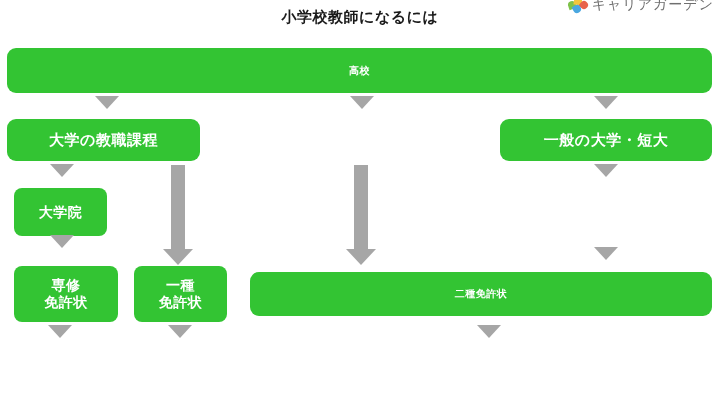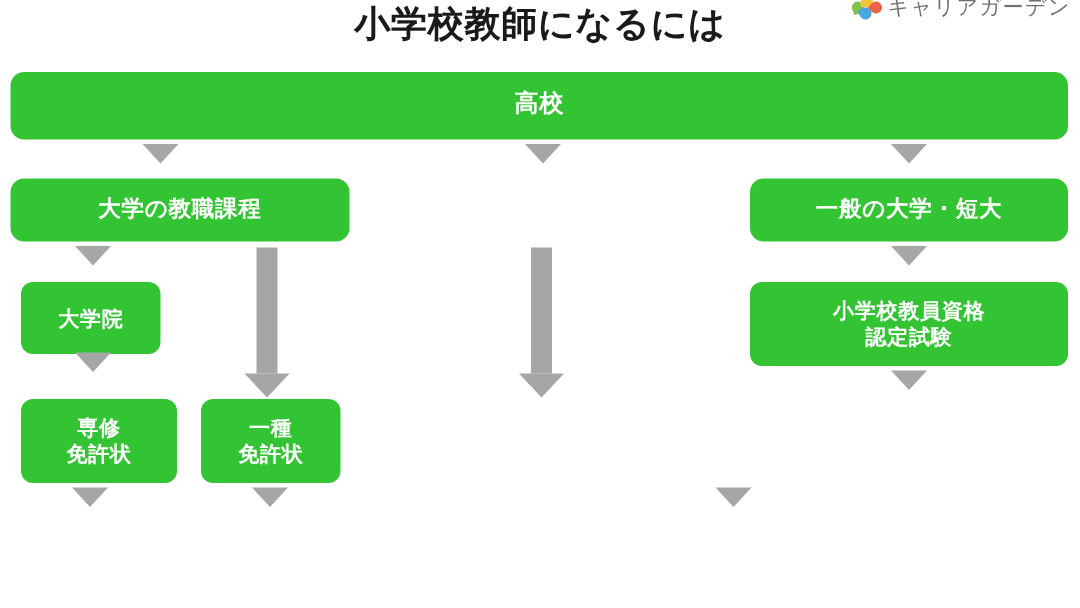--- a/index.html
+++ b/index.html
@@ -19,21 +19,21 @@
     background: #ffffff;
   }
 
   
   .page-title {
     position: absolute;
     left: 0;
     top: 2px;
     width: 720px;
     text-align: center;
-    font-size: 24px;
+    font-size: 15px;
     font-weight: bold;
     color: #1a1a1a;
     letter-spacing: 0.5px;
     line-height: 30px;
   }
 
   .brand-logo {
     position: absolute;
     right: 6px;
     top: -6px;
@@ -77,21 +77,21 @@
     align-items: center;
     justify-content: center;
     text-align: center;
     font-size: 15px;
     font-weight: bold;
     line-height: 1.18;
     letter-spacing: 0.5px;
     white-space: pre-line;
     padding: 0 4px;
   }
-  .node.wide   { font-size: 16px; }
+  .node.wide   { font-size: 10px; }
   .node.small  { font-size: 14px; border-radius: 8px; }
 
   
   .arrow-tri {
     position: absolute;
     width: 0;
     height: 0;
     border-left: 12px solid transparent;
     border-right: 12px solid transparent;
     border-top: 13px solid #a6a6a6;
@@ -133,48 +133,47 @@
     </span>
     <span class="brand-text">キャリアガーデン</span>
   </div>
 
   <div class="node wide" style="left:7px; top:48px; width:705px; height:45px;">高校</div>
 
   <div class="arrow-tri" style="left:95px;  top:96px;"></div>
   <div class="arrow-tri" style="left:350px; top:96px;"></div>
   <div class="arrow-tri" style="left:594px; top:96px;"></div>
 
-  <div class="node" style="left:7px;   top:119px; width:226px; height:42px;">大学の教職課程</div>
+  <div class="node" style="left:7px;   top:119px; width:193px; height:42px;">大学の教職課程</div>
   <div class="node" style="left:500px; top:119px; width:212px; height:42px;text-align:right;">一般の大学・短大</div>
 
   <div class="arrow-tri" style="left:50px;  top:164px;"></div>
 
   <div class="arrow-long" style="left:163px; top:165px; height:100px;">
     <span class="shaft" style="height:84px;"></span>
     <span class="head" style="top:84px;"></span>
   </div>
 
   <div class="arrow-long" style="left:346px; top:165px; height:100px;">
     <span class="shaft" style="height:84px;"></span>
     <span class="head" style="top:84px;"></span>
   </div>
 
   <div class="arrow-tri" style="left:594px; top:164px;"></div>
 
   <div class="node small" style="left:14px; top:188px; width:93px; height:48px;">大学院</div>
 
-  <div class="node small" style="left:500px; top:188px; width:212px; height:56px;">小学校教員資格
-認定試験</div>
 
   <div class="arrow-tri" style="left:50px;  top:235px;"></div>
   <div class="arrow-tri" style="left:594px; top:247px;"></div>
 
   <div class="node small" style="left:14px; top:266px; width:104px; height:56px;">専修
 免許状</div>
   <div class="node small" style="left:134px; top:266px; width:93px; height:56px;">一種
 免許状</div>
+  <div class="node wide" style="left:250px; top:272px; width:462px; height:44px;">二種免許状</div>
 
   <div class="arrow-tri" style="left:48px;  top:325px;"></div>
   <div class="arrow-tri" style="left:168px; top:325px;"></div>
   <div class="arrow-tri" style="left:477px; top:325px;"></div>
 
 
 </div>
 
 </body></html>

